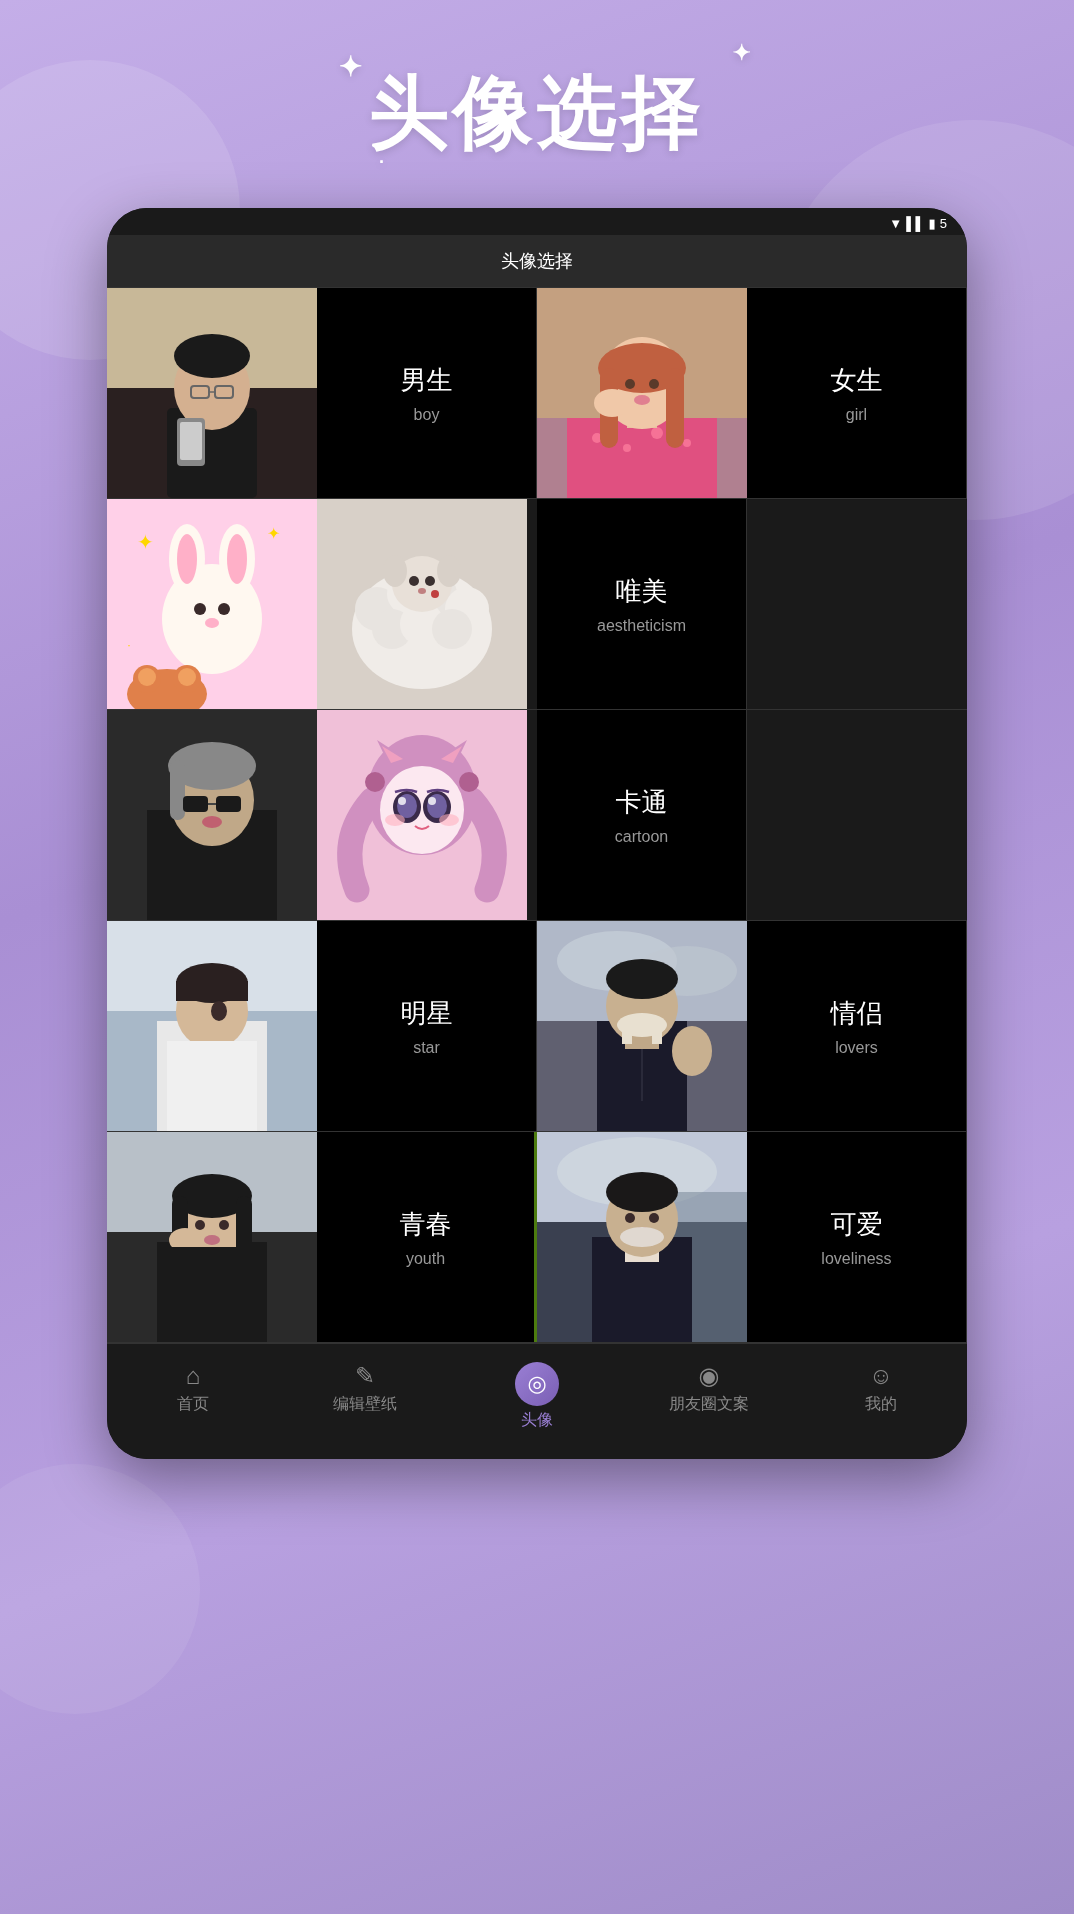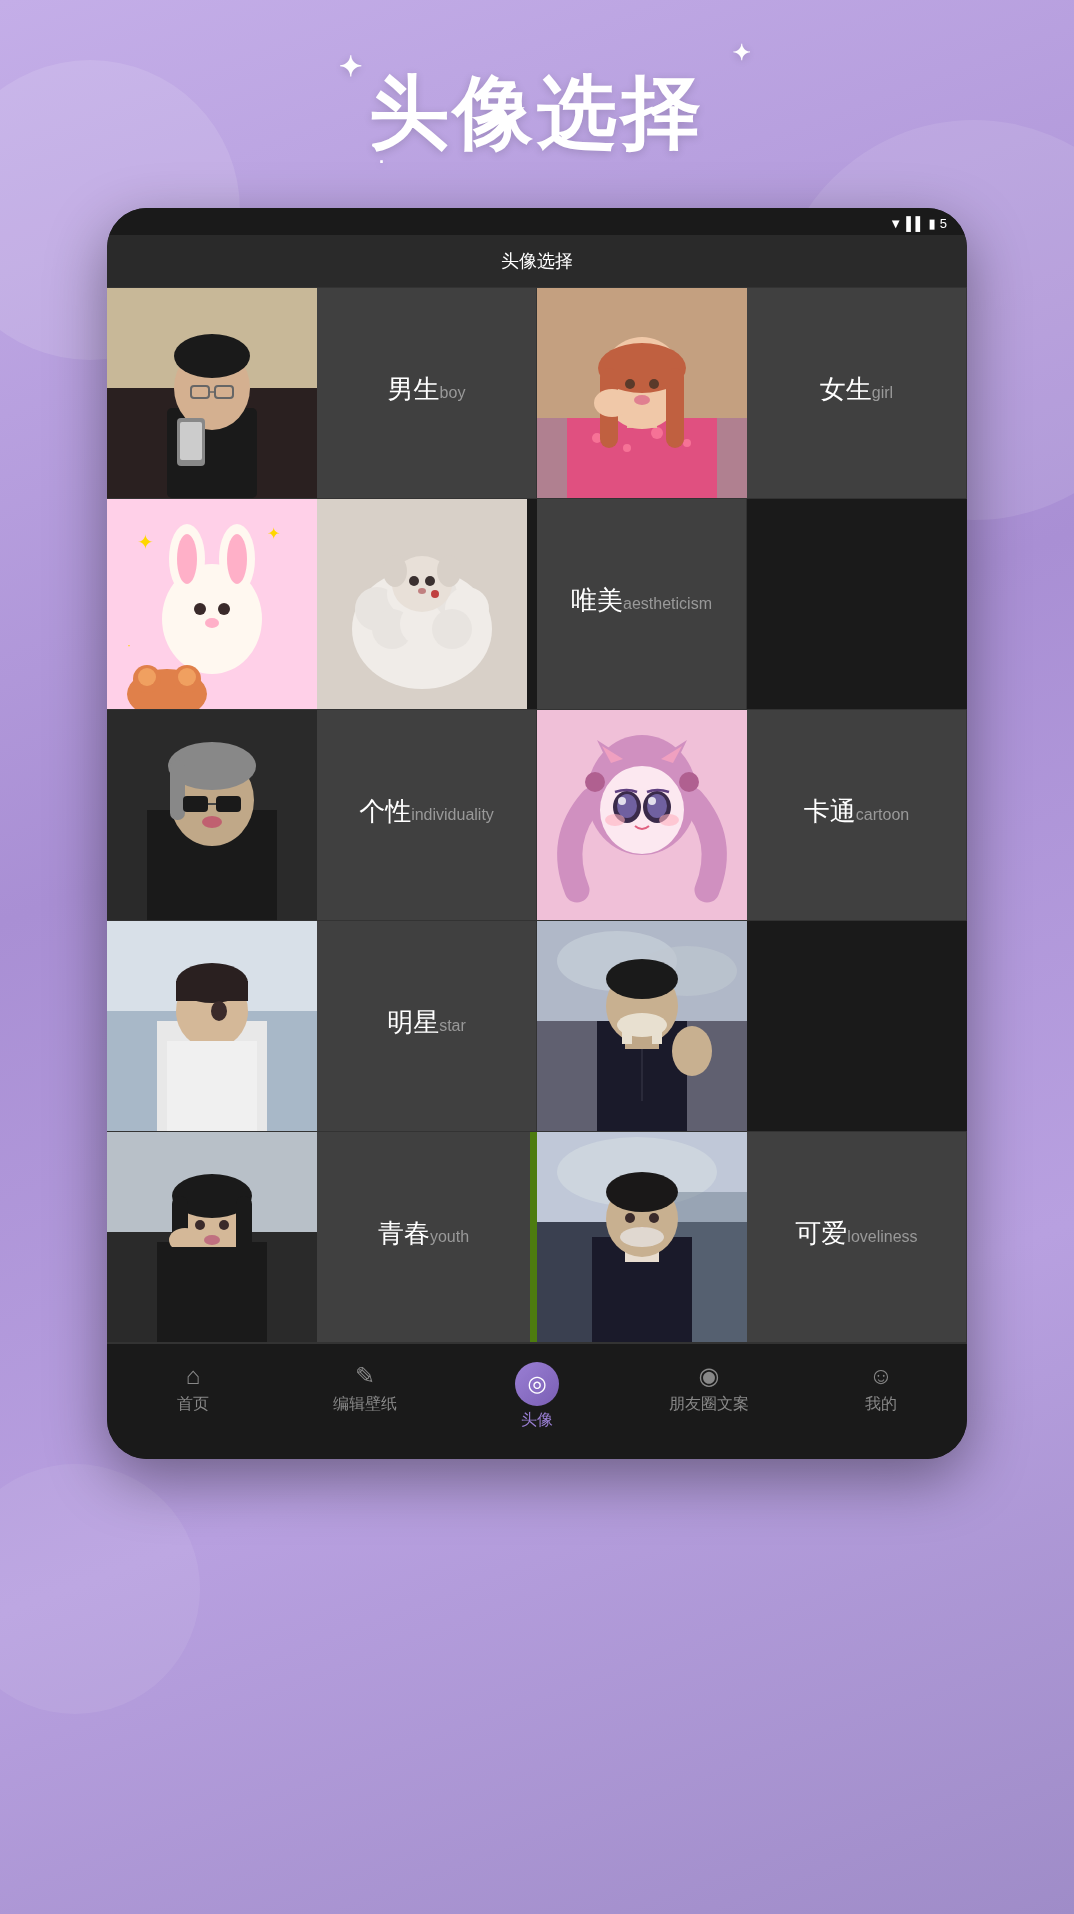--- a/index.html
+++ b/index.html
@@ -124,24 +124,24 @@
 
     .grid-cell-img {
       width: 210px;
       height: 210px;
       overflow: hidden;
       position: relative;
     }
 
     .grid-cell-text {
       display: flex;
-      flex-direction: row;
+      flex-direction: column;
       justify-content: center;
       align-items: center;
-      background: #404040;
+      background: #000000;
       padding: 10px;
       border-right: 1px solid #333;
     }
 
     .cell-label-cn {
       color: white;
       font-size: 26px;
       font-weight: 500;
       margin-bottom: 8px;
     }
@@ -379,24 +379,20 @@
           <ellipse cx="105" cy="56" rx="44" ry="24" fill="#888888"></ellipse>
           <rect x="63" y="50" width="15" height="60" rx="7" fill="#888888"></rect>
 
           <rect x="76" y="86" width="25" height="16" rx="4" fill="#1a1a1a"></rect>
           <rect x="109" y="86" width="25" height="16" rx="4" fill="#1a1a1a"></rect>
           <line x1="101" y1="94" x2="109" y2="94" stroke="#444" stroke-width="2"></line>
 
           <ellipse cx="105" cy="112" rx="10" ry="6" fill="#c06070"></ellipse>
         </svg>
       </div>
-      <div class="grid-cell-text" style="border-right:1px solid #333;">
-        <span class="cell-label-cn">个性</span>
-        <span class="cell-label-en">individuality</span>
-      </div>
       <div class="grid-cell-img">
         <svg width="210" height="210" viewBox="0 0 210 210" xmlns="http://www.w3.org/2000/svg">
           <rect width="210" height="210" fill="#e8b0d0"></rect>
 
           <rect x="0" y="0" width="210" height="210" fill="#f0c0d8"></rect>
 
           <ellipse cx="105" cy="85" rx="55" ry="60" fill="#d090c0"></ellipse>
 
           <path d="M 55 90 Q 20 130 40 180" stroke="#d090c0" stroke-width="25" fill="none" stroke-linecap="round"></path>
           <path d="M 155 90 Q 190 130 170 180" stroke="#d090c0" stroke-width="25" fill="none" stroke-linecap="round"></path>
@@ -476,20 +472,24 @@
 
           <rect x="88" y="108" width="34" height="20" fill="#c0a888"></rect>
           <rect x="85" y="108" width="10" height="15" fill="#e8e0d0"></rect>
           <rect x="115" y="108" width="10" height="15" fill="#e8e0d0"></rect>
 
           <ellipse cx="105" cy="104" rx="25" ry="12" fill="#e8e0d0"></ellipse>
 
           <ellipse cx="155" cy="130" rx="20" ry="25" fill="#c8b090"></ellipse>
         </svg>
       </div>
+      <div class="grid-cell-text">
+        <span class="cell-label-cn">情侣</span>
+        <span class="cell-label-en">lovers</span>
+      </div>
     </div>
 
     <div class="grid-row">
       <div class="grid-cell-img">
         <svg width="210" height="210" viewBox="0 0 210 210" xmlns="http://www.w3.org/2000/svg">
           <rect width="210" height="210" fill="#a0a8b0"></rect>
 
           <rect x="0" y="0" width="210" height="100" fill="#b8c0c8"></rect>
           <rect x="0" y="100" width="210" height="110" fill="#2a2a2a"></rect>
 
@@ -503,21 +503,21 @@
 
           <circle cx="93" cy="93" r="5" fill="#3a2a2a"></circle>
           <circle cx="117" cy="93" r="5" fill="#3a2a2a"></circle>
           <ellipse cx="105" cy="108" rx="8" ry="5" fill="#c07080"></ellipse>
 
           <ellipse cx="78" cy="108" rx="16" ry="12" fill="#d4b898"></ellipse>
 
           <rect x="55" y="115" width="100" height="95" fill="#1a1a1a"></rect>
         </svg>
       </div>
-      <div class="grid-cell-text" style="border-right:7px solid #4d7c0f;">
+      <div class="grid-cell-text" style="border-right:3px solid #4d7c0f;">
         <span class="cell-label-cn">青春</span>
         <span class="cell-label-en">youth</span>
       </div>
       <div class="grid-cell-img">
         <svg width="210" height="210" viewBox="0 0 210 210" xmlns="http://www.w3.org/2000/svg">
           <rect width="210" height="210" fill="#9098a8"></rect>
 
           <rect x="0" y="0" width="210" height="90" fill="#c0c8d8"></rect>
           <ellipse cx="100" cy="40" rx="80" ry="35" fill="#d0d8e0" opacity="0.8"></ellipse>
           <rect x="0" y="90" width="210" height="120" fill="#3a4050"></rect>

